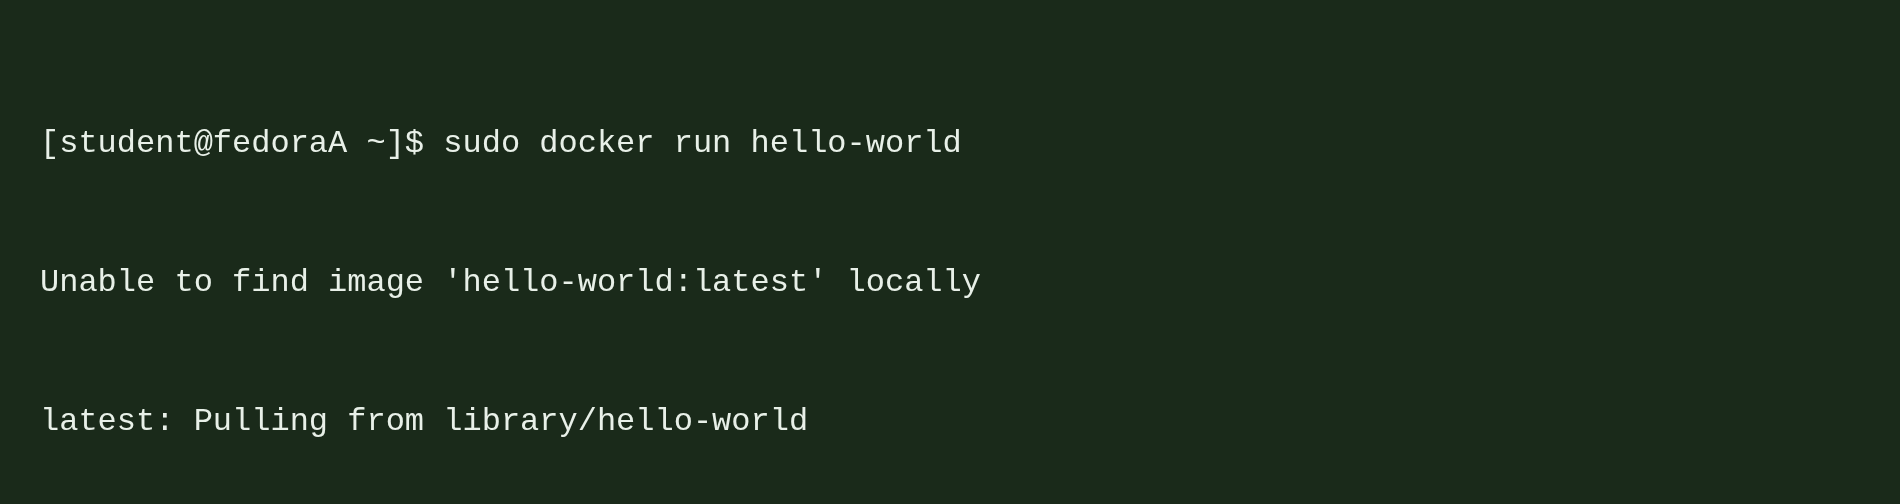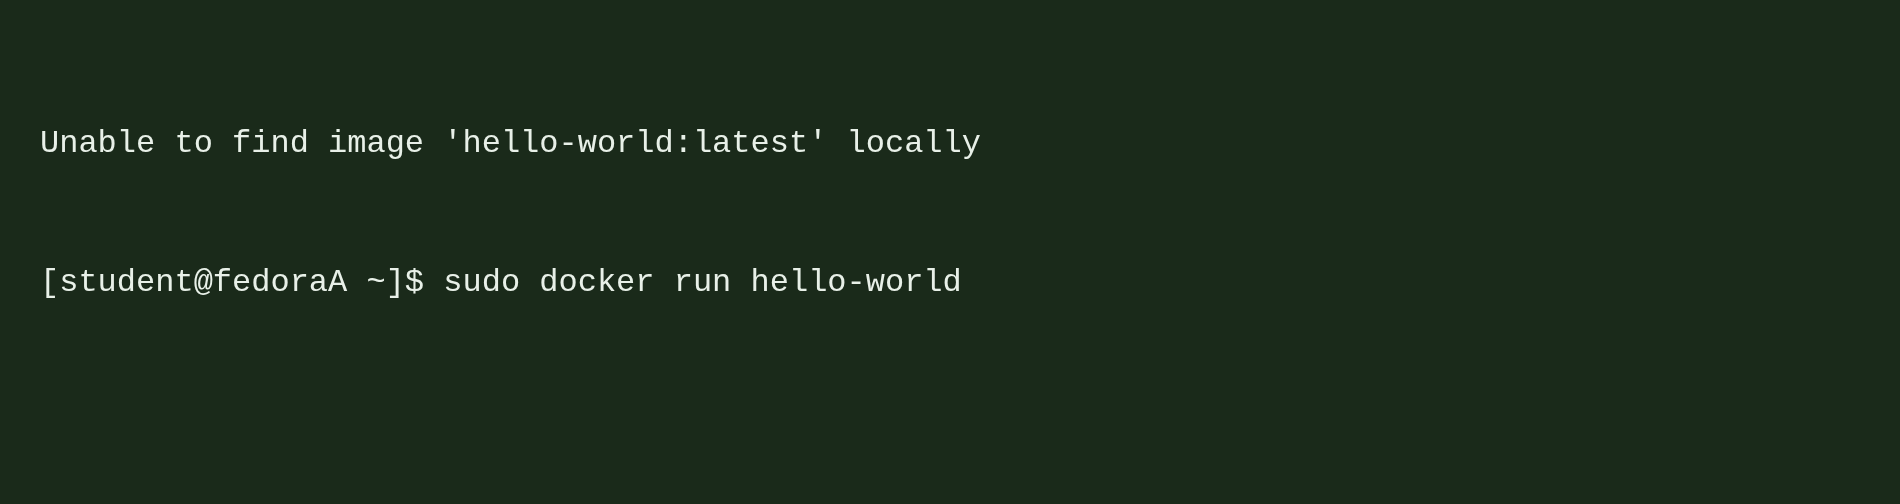--- a/index.html
+++ b/index.html
@@ -32,22 +32,23 @@
 
     .terminal-line {
       display: block;
       white-space: pre;
     }
   </style>
 </head>
 <body>
 
 <div class="terminal">
+  <span class="terminal-line">[student@fedoraA ~]$ sudo docker run hello-world</span>
   <span class="terminal-line">Unable to find image 'hello-world:latest' locally</span>
-  <span class="terminal-line">[student@fedoraA ~]$ sudo docker run hello-world</span>
+  <span class="terminal-line">latest: Pulling from library/hello-world</span>
   
   
   
   
   
   
   
 </div>
 
 </body></html>

